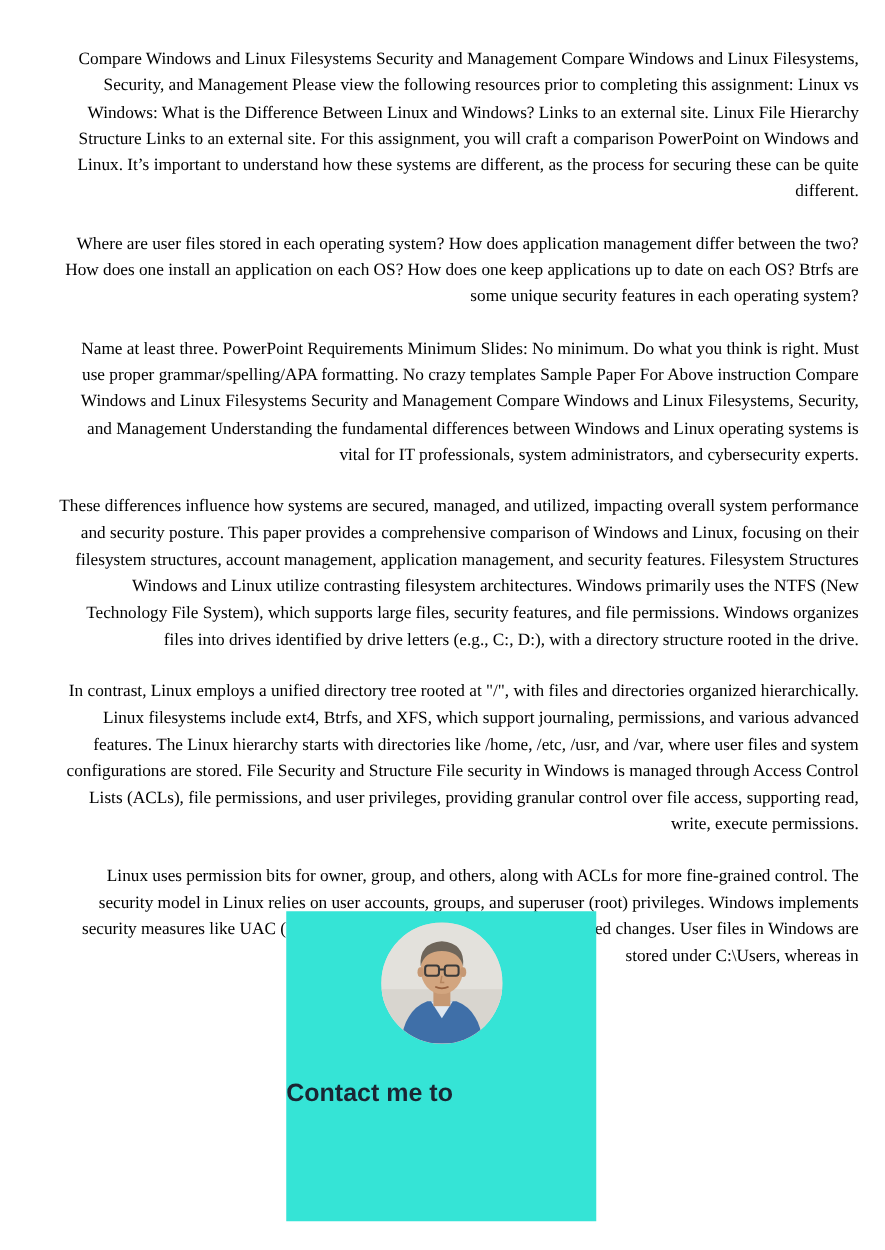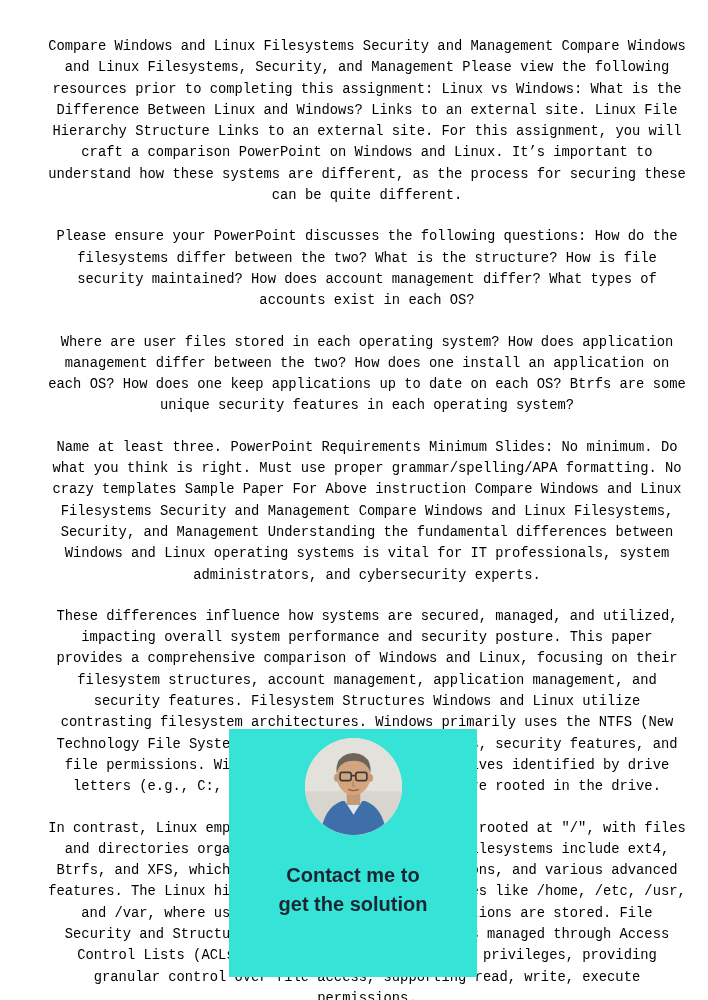--- a/index.html
+++ b/index.html
@@ -19,31 +19,29 @@
     position: absolute;
     left: 47px;
     top: 36px;
     width: 640px;
   }
   .doc p {
     margin: 0 0 20px 0;
     font-size: 13.8px;
     line-height: 21.3px;
     color: #000000;
-    text-align: center;
-    font-family: Liberation Mono, monospace;
+    text-align: right;
   }
   .overlay-card {
     position: absolute;
     left: 229px;
     top: 729px;
     width: 248px;
     height: 248px;
     background: #35e4d6;
-    text-align: center;
   }
   .avatar {
     width: 97px;
     height: 97px;
     margin: 9px auto 0 auto;
     border-radius: 50%;
     overflow: hidden;
     background: #e0ddd8;
   }
   .avatar svg {
@@ -70,21 +68,20 @@
     color: #000000;
   }
 </style>
 </head>
 <body>
 
 <div class="page">
 
   <div class="doc">
     <p>Compare Windows and Linux Filesystems Security and Management Compare Windows and Linux Filesystems, Security, and Management Please view the following resources prior to completing this assignment: Linux vs Windows: What is the Difference Between Linux and Windows? Links to an external site. Linux File Hierarchy Structure Links to an external site. For this assignment, you will craft a comparison PowerPoint on Windows and Linux. It’s important to understand how these systems are different, as the process for securing these can be quite different.</p>
-    <p>Please ensure your PowerPoint discusses the following questions: How do the filesystems differ between the two? What is the structure? How is file security maintained? How does account management differ? What types of accounts exist in each OS?</p>
     <p>Where are user files stored in each operating system? How does application management differ between the two? How does one install an application on each OS? How does one keep applications up to date on each OS? Btrfs are some unique security features in each operating system?</p>
     <p>Name at least three. PowerPoint Requirements Minimum Slides: No minimum. Do what you think is right. Must use proper grammar/spelling/APA formatting. No crazy templates Sample Paper For Above instruction Compare Windows and Linux Filesystems Security and Management Compare Windows and Linux Filesystems, Security, and Management Understanding the fundamental differences between Windows and Linux operating systems is vital for IT professionals, system administrators, and cybersecurity experts.</p>
     <p>These differences influence how systems are secured, managed, and utilized, impacting overall system performance and security posture. This paper provides a comprehensive comparison of Windows and Linux, focusing on their filesystem structures, account management, application management, and security features. Filesystem Structures Windows and Linux utilize contrasting filesystem architectures. Windows primarily uses the NTFS (New Technology File System), which supports large files, security features, and file permissions. Windows organizes files into drives identified by drive letters (e.g., C:, D:), with a directory structure rooted in the drive.</p>
     <p>In contrast, Linux employs a unified directory tree rooted at "/", with files and directories organized hierarchically. Linux filesystems include ext4, Btrfs, and XFS, which support journaling, permissions, and various advanced features. The Linux hierarchy starts with directories like /home, /etc, /usr, and /var, where user files and system configurations are stored. File Security and Structure File security in Windows is managed through Access Control Lists (ACLs), file permissions, and user privileges, providing granular control over file access, supporting read, write, execute permissions.</p>
     <p>Linux uses permission bits for owner, group, and others, along with ACLs for more fine-grained control. The security model in Linux relies on user accounts, groups, and superuser (root) privileges. Windows implements security measures like UAC (User Account Control) to prevent unauthorized changes. User files in Windows are stored under C:\Users, whereas in</p>
   </div>
 
   <div class="overlay-card">
     <div class="avatar">
       <svg viewBox="0 0 100 100" xmlns="http://www.w3.org/2000/svg">
@@ -107,16 +104,15 @@
         <rect x="36.2" y="35.5" width="11.4" height="8.4" rx="2.2" fill="none" stroke="#3a3a3a" stroke-width="1.7"></rect>
         <rect x="52.4" y="35.5" width="11.4" height="8.4" rx="2.2" fill="none" stroke="#3a3a3a" stroke-width="1.7"></rect>
         <line x1="47.6" y1="38.8" x2="52.4" y2="38.8" stroke="#3a3a3a" stroke-width="1.7"></line>
 
         <path d="M50 44 L49 49.5 L52 49.5" stroke="#b5855f" stroke-width="1.2" fill="none"></path>
 
         <path d="M44.5 53 Q50 55.5 55.5 53" stroke="#96603e" stroke-width="1.4" fill="none"></path>
       </svg>
     </div>
     <div class="contact-line first">Contact me to</div>
-    <div class="contact-line">get the solution</div>
   </div>
 
 </div>
 
 </body></html>

